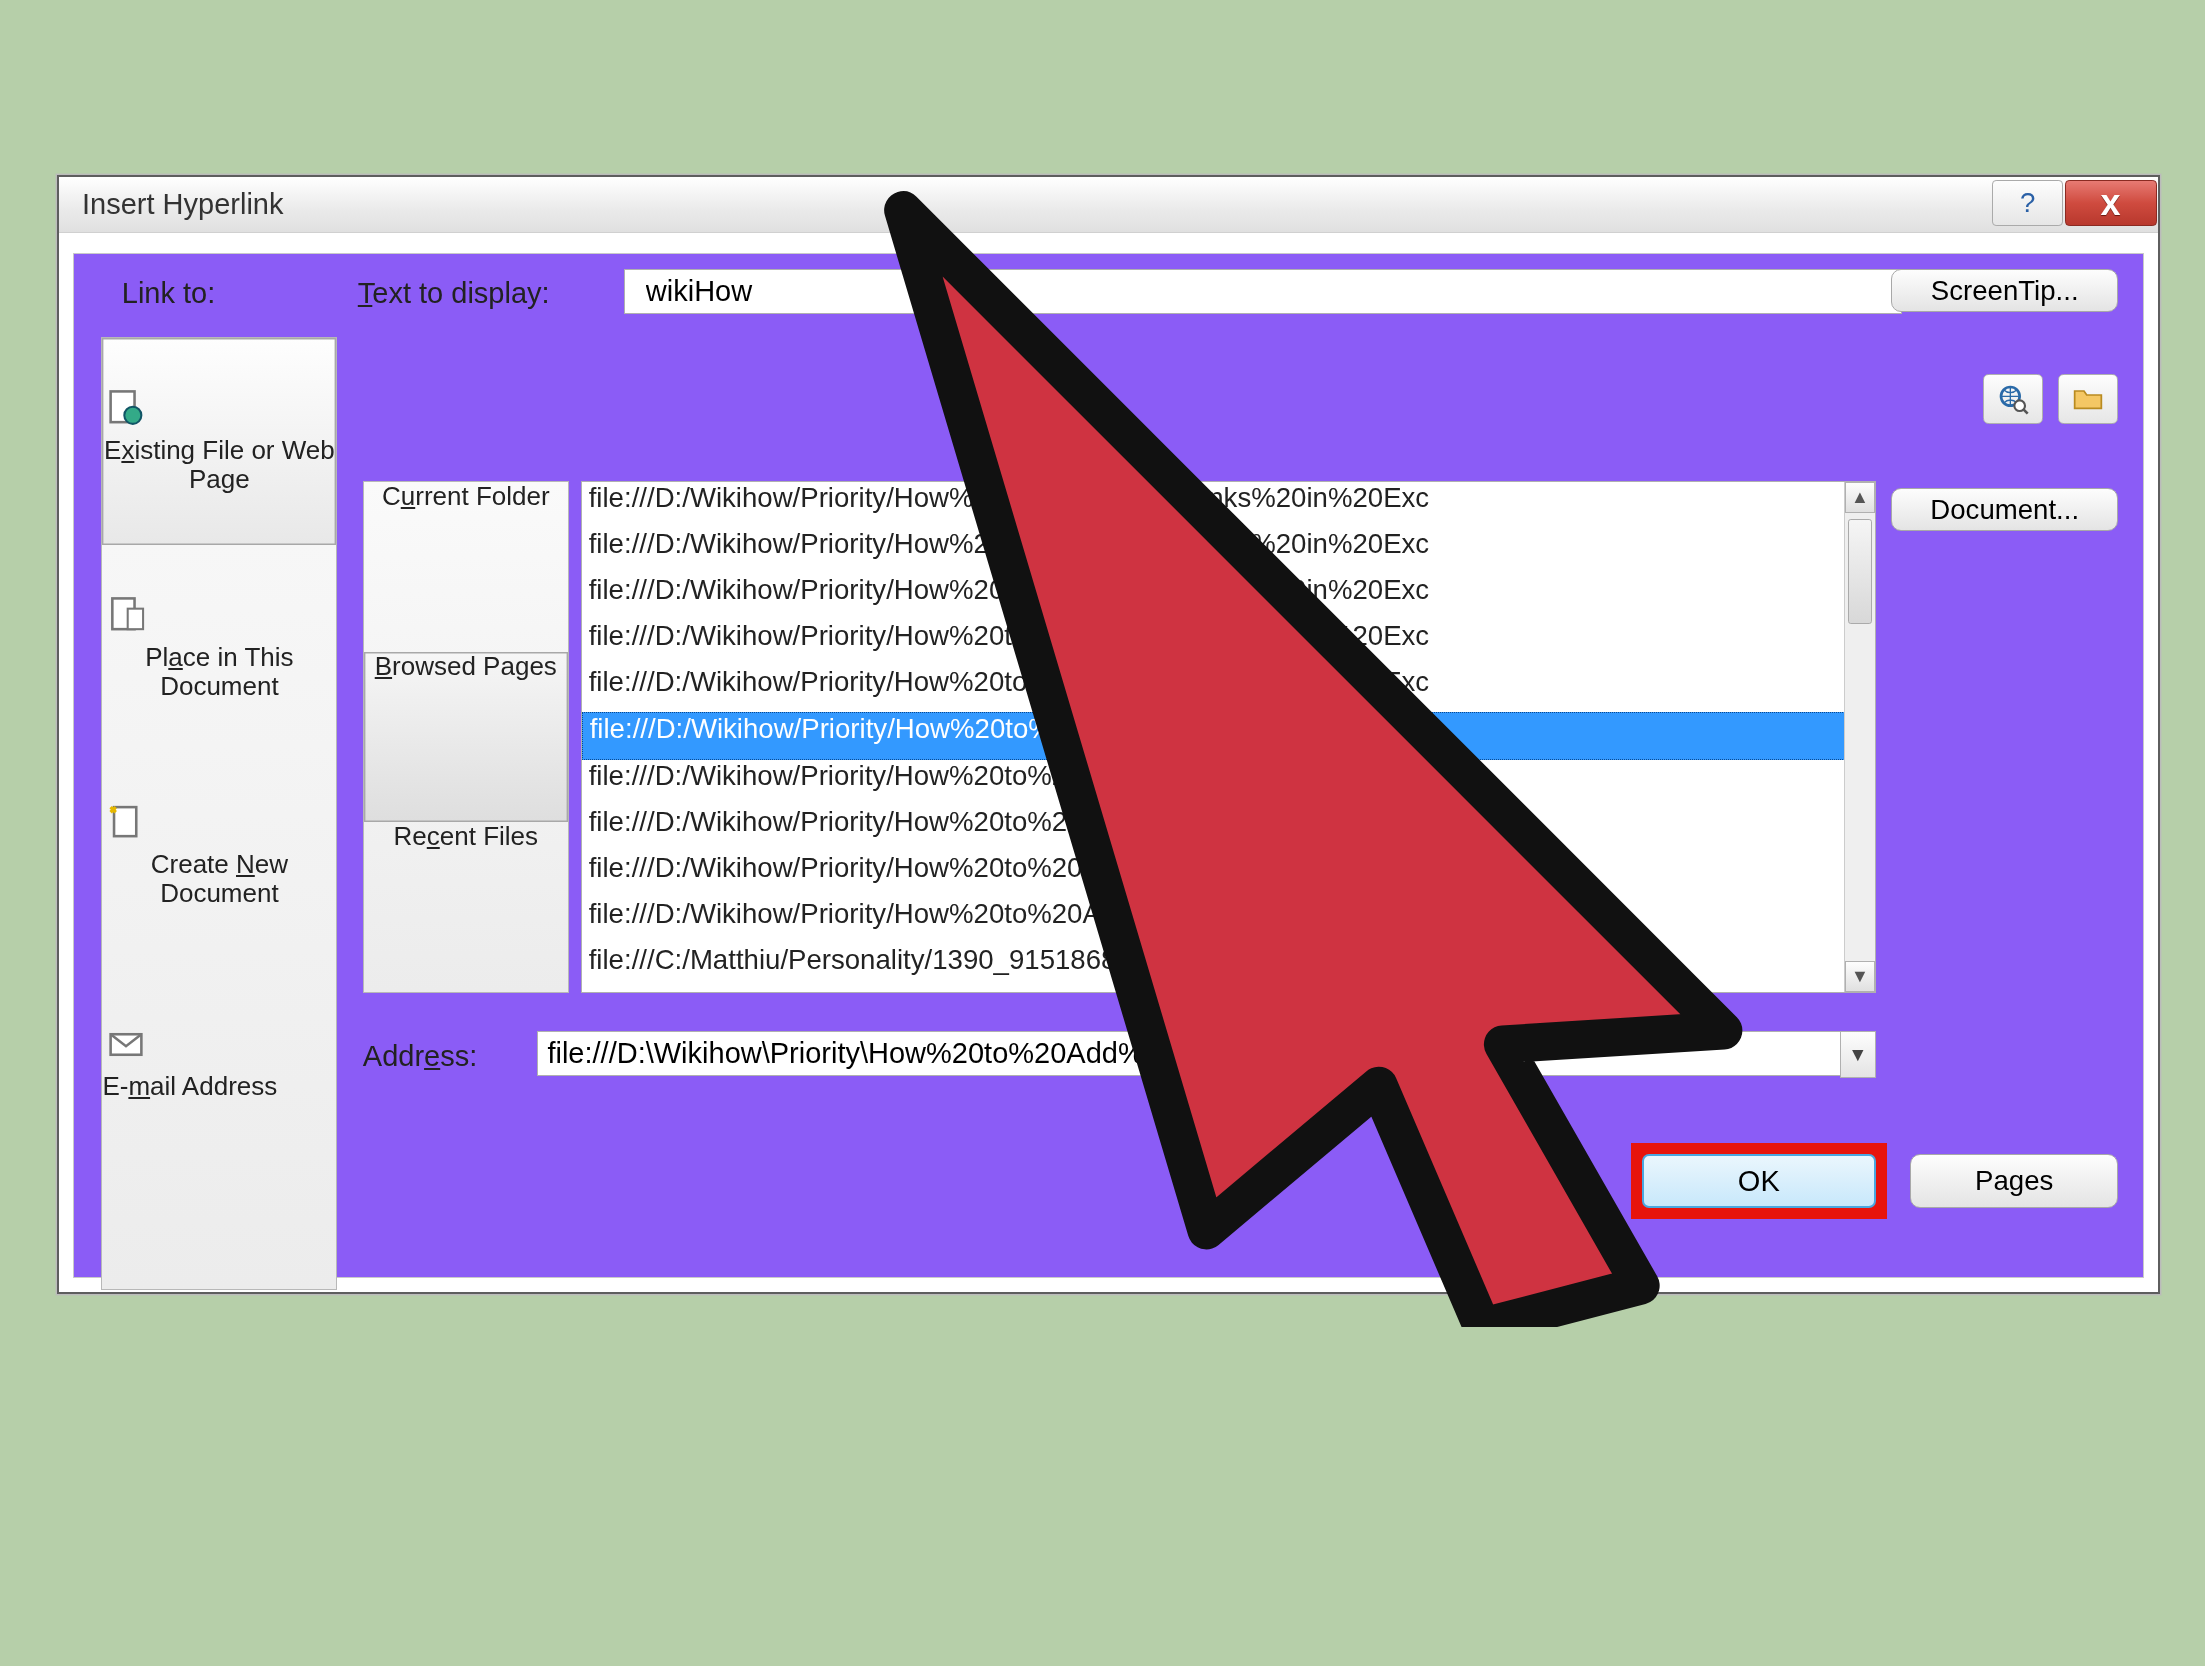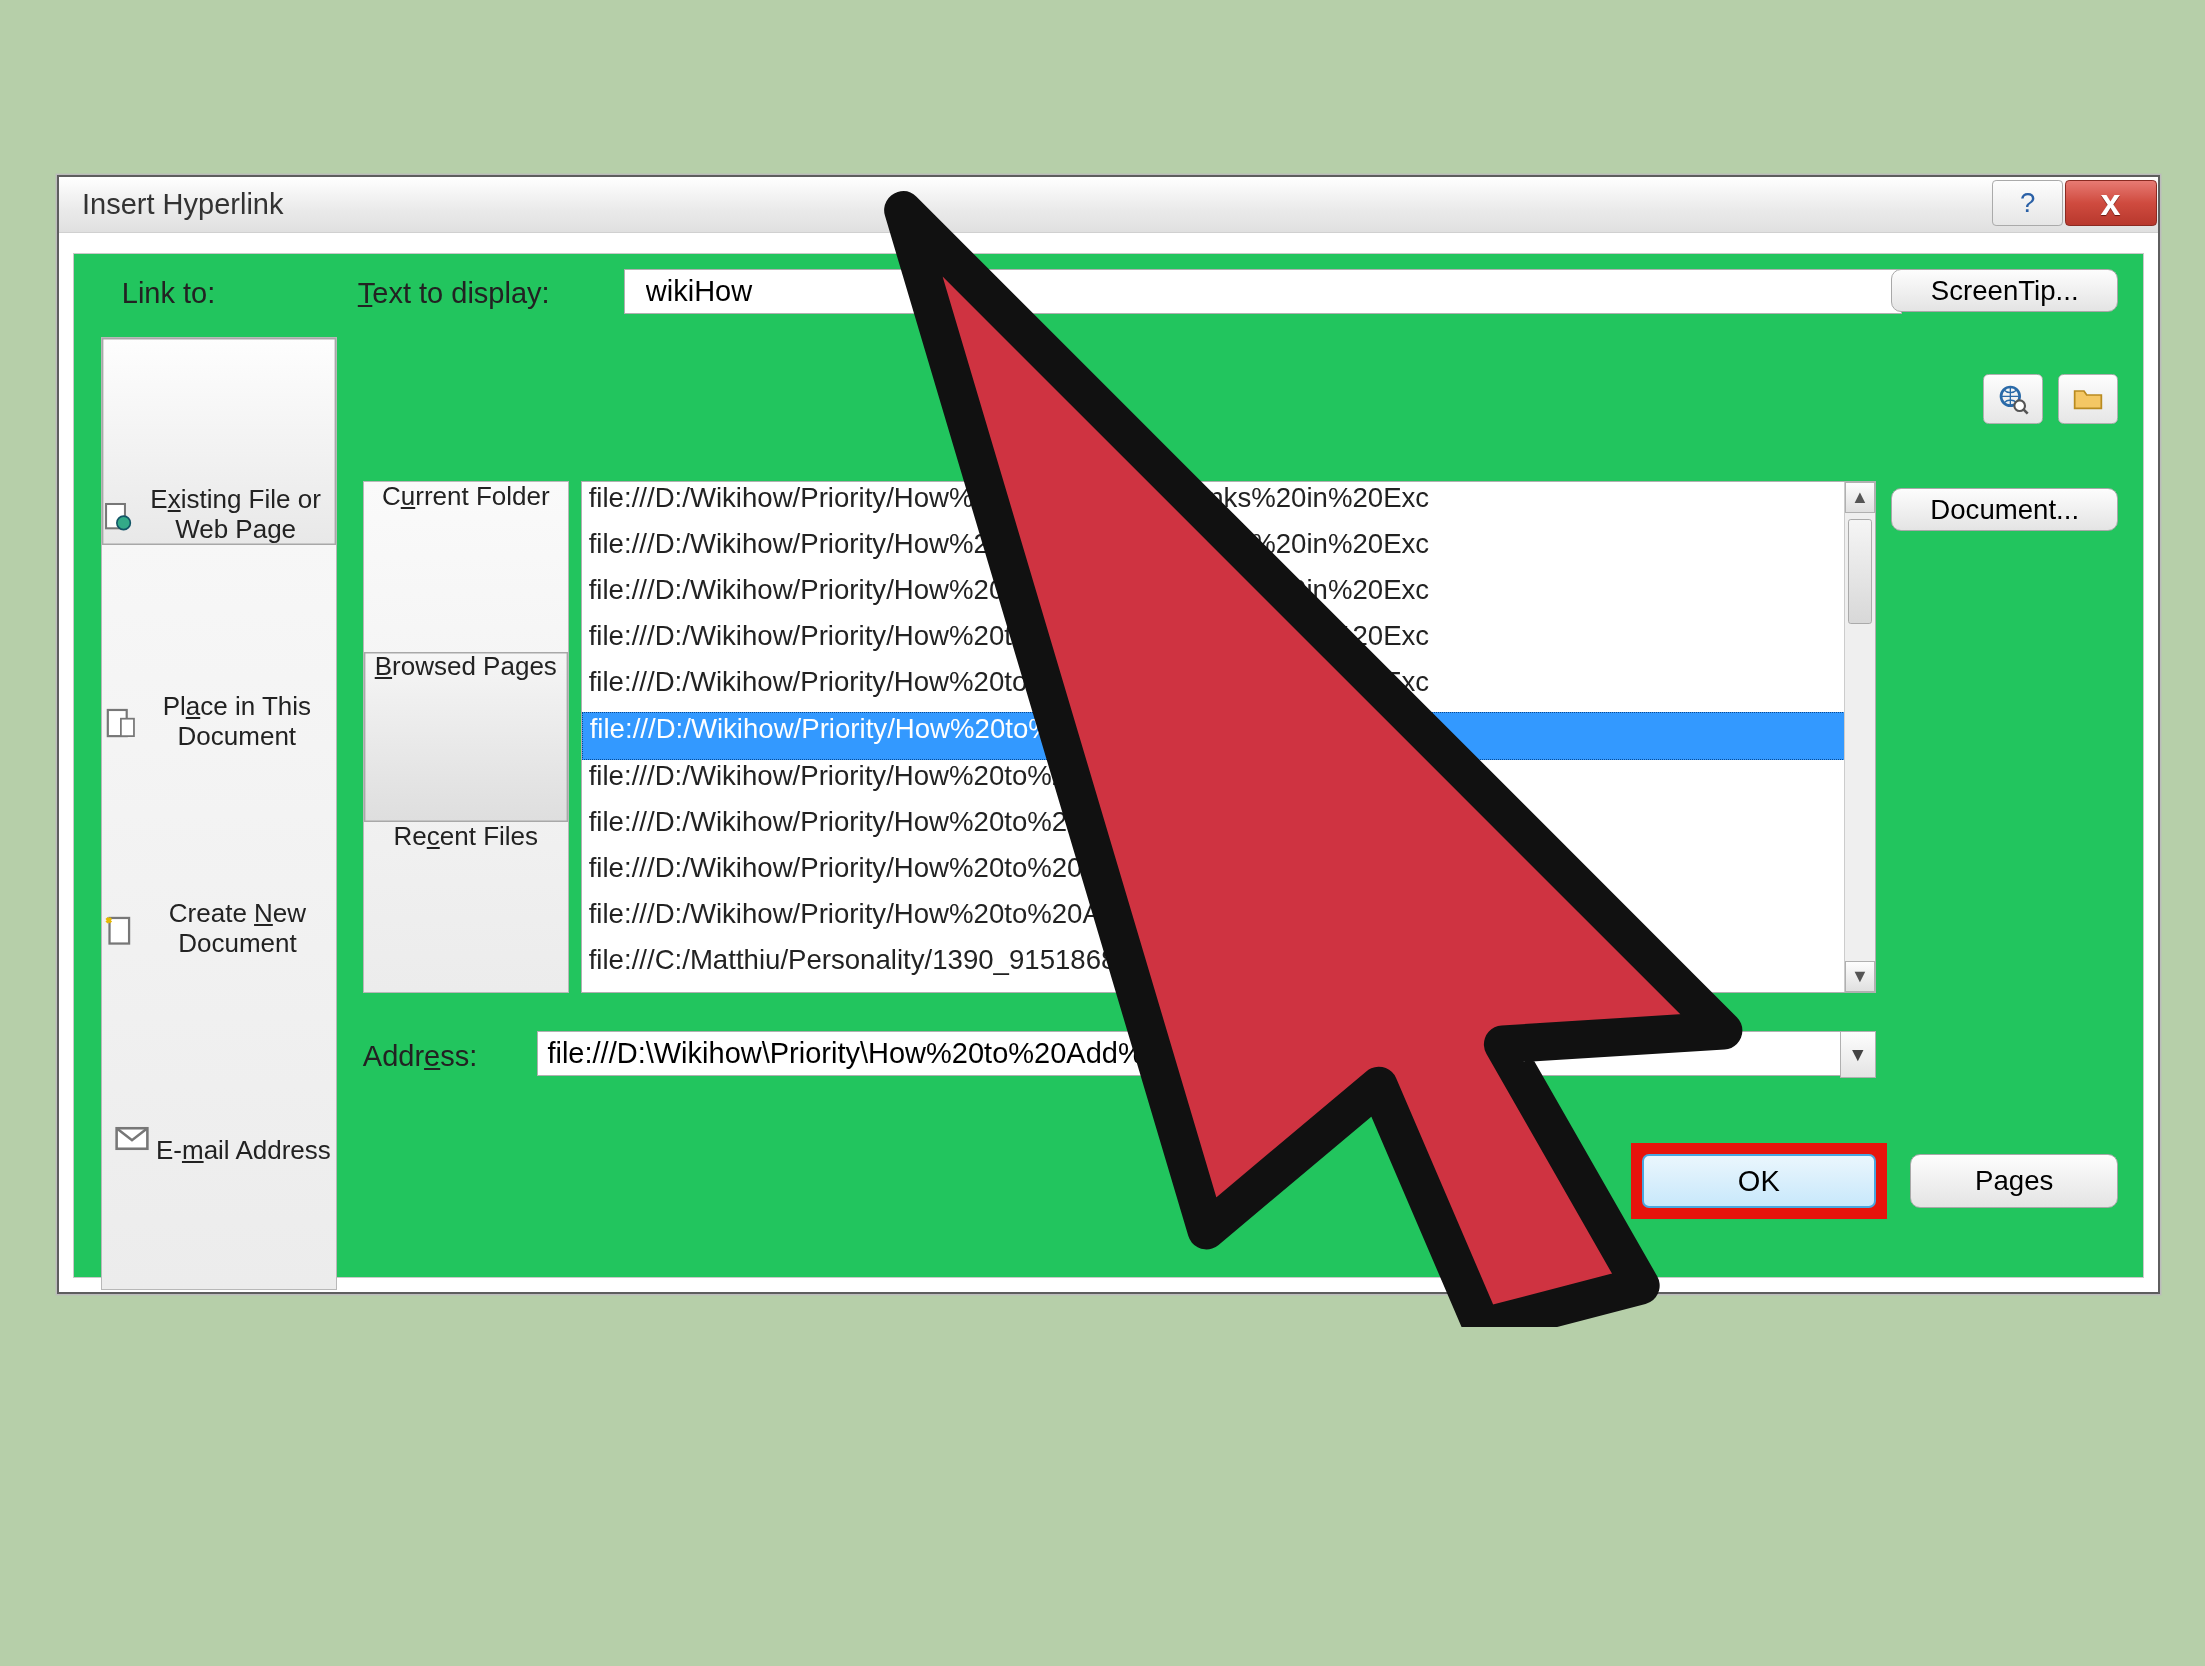--- a/index.html
+++ b/index.html
@@ -2,30 +2,30 @@
 <html><head>
 <meta charset="utf-8">
 <style>
 html,body{margin:0;padding:0;width:2205px;height:1666px;background:#b6cfa9;font-family:"Segoe UI",Tahoma,sans-serif;font-size:27.6px;color:#222;overflow:hidden}
 .dialog{position:absolute;left:57px;top:175px;width:2099px;height:1115px;background:#fff;border:2.1px solid #5e5e5e;box-shadow:0 0 0 1.4px #bbb}
 .titlebar{height:55px;background:linear-gradient(#fff,#eaeaea 60%,#e0e0e0);border-bottom:0.7px solid #d0d0d0;display:flex;align-items:center}
 .titlebar .title{padding-left:23px;font-size:29px;color:#333}
 .titlebar .spacer{flex:1}
 .titlebar .tbtn{width:69px;height:44px;margin-top:-2.8px;margin-right:1.4px;display:flex;align-items:center;justify-content:center;border:0.7px solid #aaa;border-radius:4.1px;background:linear-gradient(#fdfdfd,#e6e6e6);font-size:27.6px;color:#2a60a6}
 .titlebar .close{width:90px;background:linear-gradient(#e77a73,#cf4b3f 50%,#b8382d);color:#fff;font-size:36px;font-weight:bold;border:0.7px solid #8a2a22;text-shadow:0 0.7px 0.7px #6a1a12}
-.body{position:absolute;left:13.8px;top:76px;right:13.8px;bottom:13.8px;border:0.7px solid #c9c9c9;background:#22c55e}
+.body{position:absolute;left:13.8px;top:76px;right:13.8px;bottom:13.8px;border:0.7px solid #c9c9c9;background:#8b5cf6}
 .linkto-label{position:absolute;left:48px;top:23.4px;font-size:29px}
 .text-label{position:absolute;left:284px;top:23.4px;font-size:29px}
 .text-label .ul{text-decoration:underline}
 .text-input{position:absolute;left:550px;top:15px;width:1234px;height:43px;background:#fff;border:1.4px solid #b0b0b0;padding:0 21px;font:inherit;font-size:29px}
 .screentip{position:absolute;right:25px;top:15px;width:227px;height:43px}
 .bookmark{position:absolute;right:25px;top:234px;width:227px;height:43px}
 .btn{background:linear-gradient(#fdfdfd,#e4e4e4);border:1.4px solid #a8a8a8;border-radius:10px;font:inherit;font-size:27.6px;display:flex;align-items:center;justify-content:center}
 .sidebar{position:absolute;left:27.6px;top:83px;width:234px;height:951px;border:1.4px solid #b8b8b8;background:linear-gradient(#fafafa,#ececec)}
-.sideitem{width:100%;height:207px;display:flex;flex-direction:row;align-items:flex-end;justify-content:center;text-align:center;font-size:26px;line-height:1.15}
+.sideitem{width:100%;height:207px;display:flex;flex-direction:column;align-items:flex-start;justify-content:center;text-align:center;font-size:26px;line-height:1.15}
 .sideitem .ul{text-decoration:underline}
 .sideitem.sel{background:linear-gradient(#fefefe,#e8e8e8);box-shadow:inset 0 0 0 1.4px #a8a8a8}
 .sideitem .icon{width:48px;height:41px;margin-bottom:6.9px}
 .lookin-toolbar{position:absolute;left:289px;top:117px;right:25px;height:55px;display:flex;align-items:center;gap:15px}
 .tbicon{width:58px;height:48px;border:1.4px solid #b0b0b0;border-radius:5.5px;background:linear-gradient(#fdfdfd,#e6e6e6);display:flex;align-items:center;justify-content:center}
 .midnav{position:absolute;left:289px;top:227px;width:204px;height:510px;border:1.4px solid #b8b8b8;background:linear-gradient(#fafafa,#ececec)}
 .miditem{height:170px;display:flex;flex-direction:column;align-items:center;justify-content:flex-start;text-align:center;font-size:26px;line-height:1.15}
 .miditem .ul{text-decoration:underline}
 .miditem.sel{background:linear-gradient(#f6f6f6,#dedede);box-shadow:inset 0 0 0 1.4px #a8a8a8}
 .listbox{position:absolute;left:507px;top:227px;width:1293px;height:510px;background:#fff;border:1.4px solid #b0b0b0;overflow:hidden}

